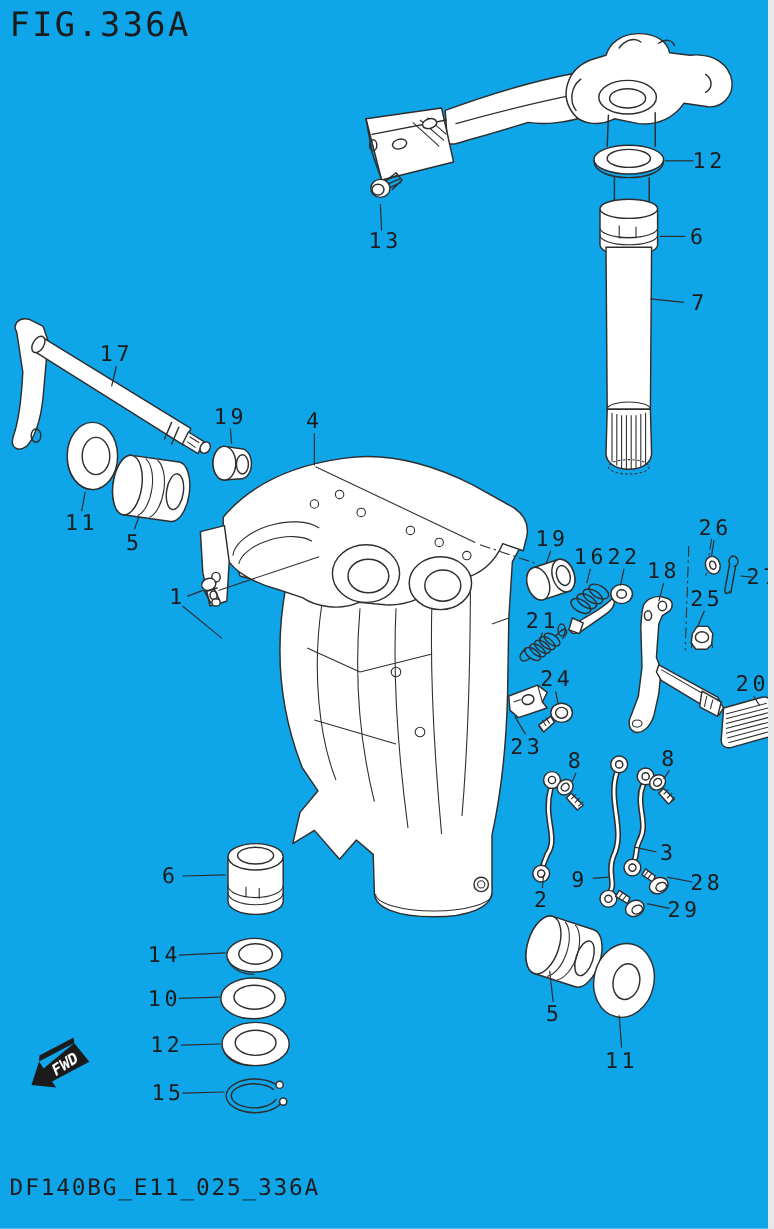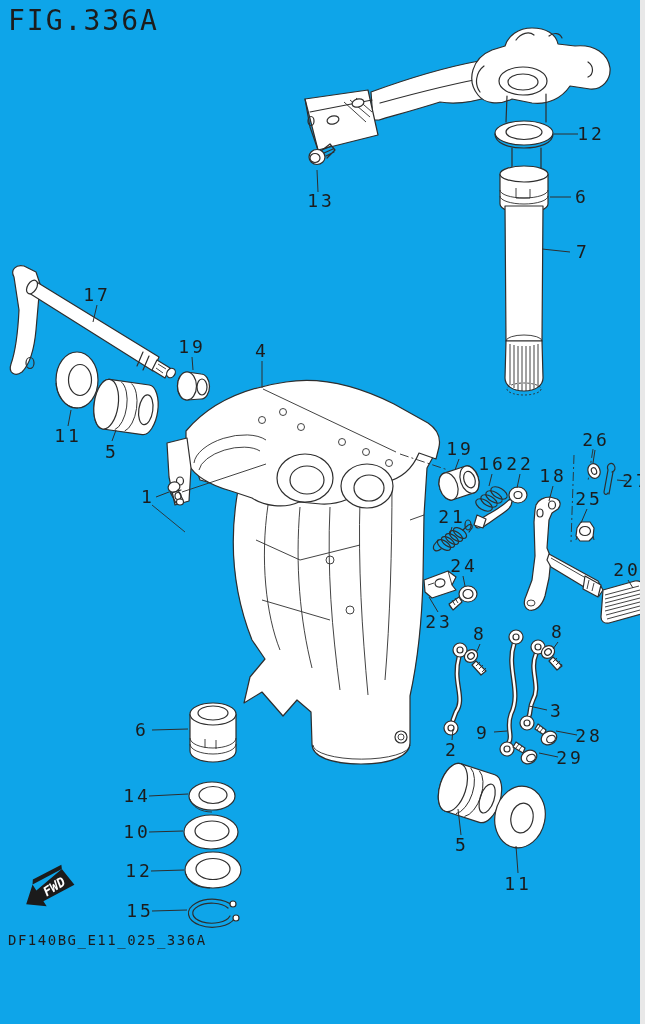--- a/index.html
+++ b/index.html
@@ -1,20 +1,20 @@
 <!DOCTYPE html>
 <html><head>
 <meta charset="utf-8">
 <style>
   html,body{margin:0;padding:0;background:#e8e8e8;}
   .page{position:relative;width:640px;height:1024px;background:#0ea5e9;overflow:hidden;
         font-family:"DejaVu Sans Mono","Liberation Mono",monospace;}
   .fig-title{position:absolute;left:8px;top:4px;font-size:28px;letter-spacing:2px;
              color:#1c1c1c;font-weight:500;}
-  .footer{position:absolute;left:8px;top:929px;font-size:14px;line-height:23px;
+  .footer{position:absolute;left:8px;top:979px;font-size:19px;line-height:23px;
           letter-spacing:1.5px;color:#1c1c1c;}
   svg{position:absolute;left:0;top:0;}
   svg *{vector-effect:none;}
   .ln{stroke:#2e2e2e;stroke-width:1.2;fill:none;stroke-linecap:round;stroke-linejoin:round;}
   .fw{stroke:#2e2e2e;stroke-width:1.2;fill:#ffffff;stroke-linejoin:round;}
   .thin{stroke:#2e2e2e;stroke-width:0.9;fill:none;}
   .tube{stroke:#2e2e2e;stroke-width:5;fill:none;stroke-linecap:round;}
   .tube2{stroke:#ffffff;stroke-width:2.4;fill:none;stroke-linecap:round;}
   .dark{fill:#1b1b1b;stroke:none;}
 </style>

